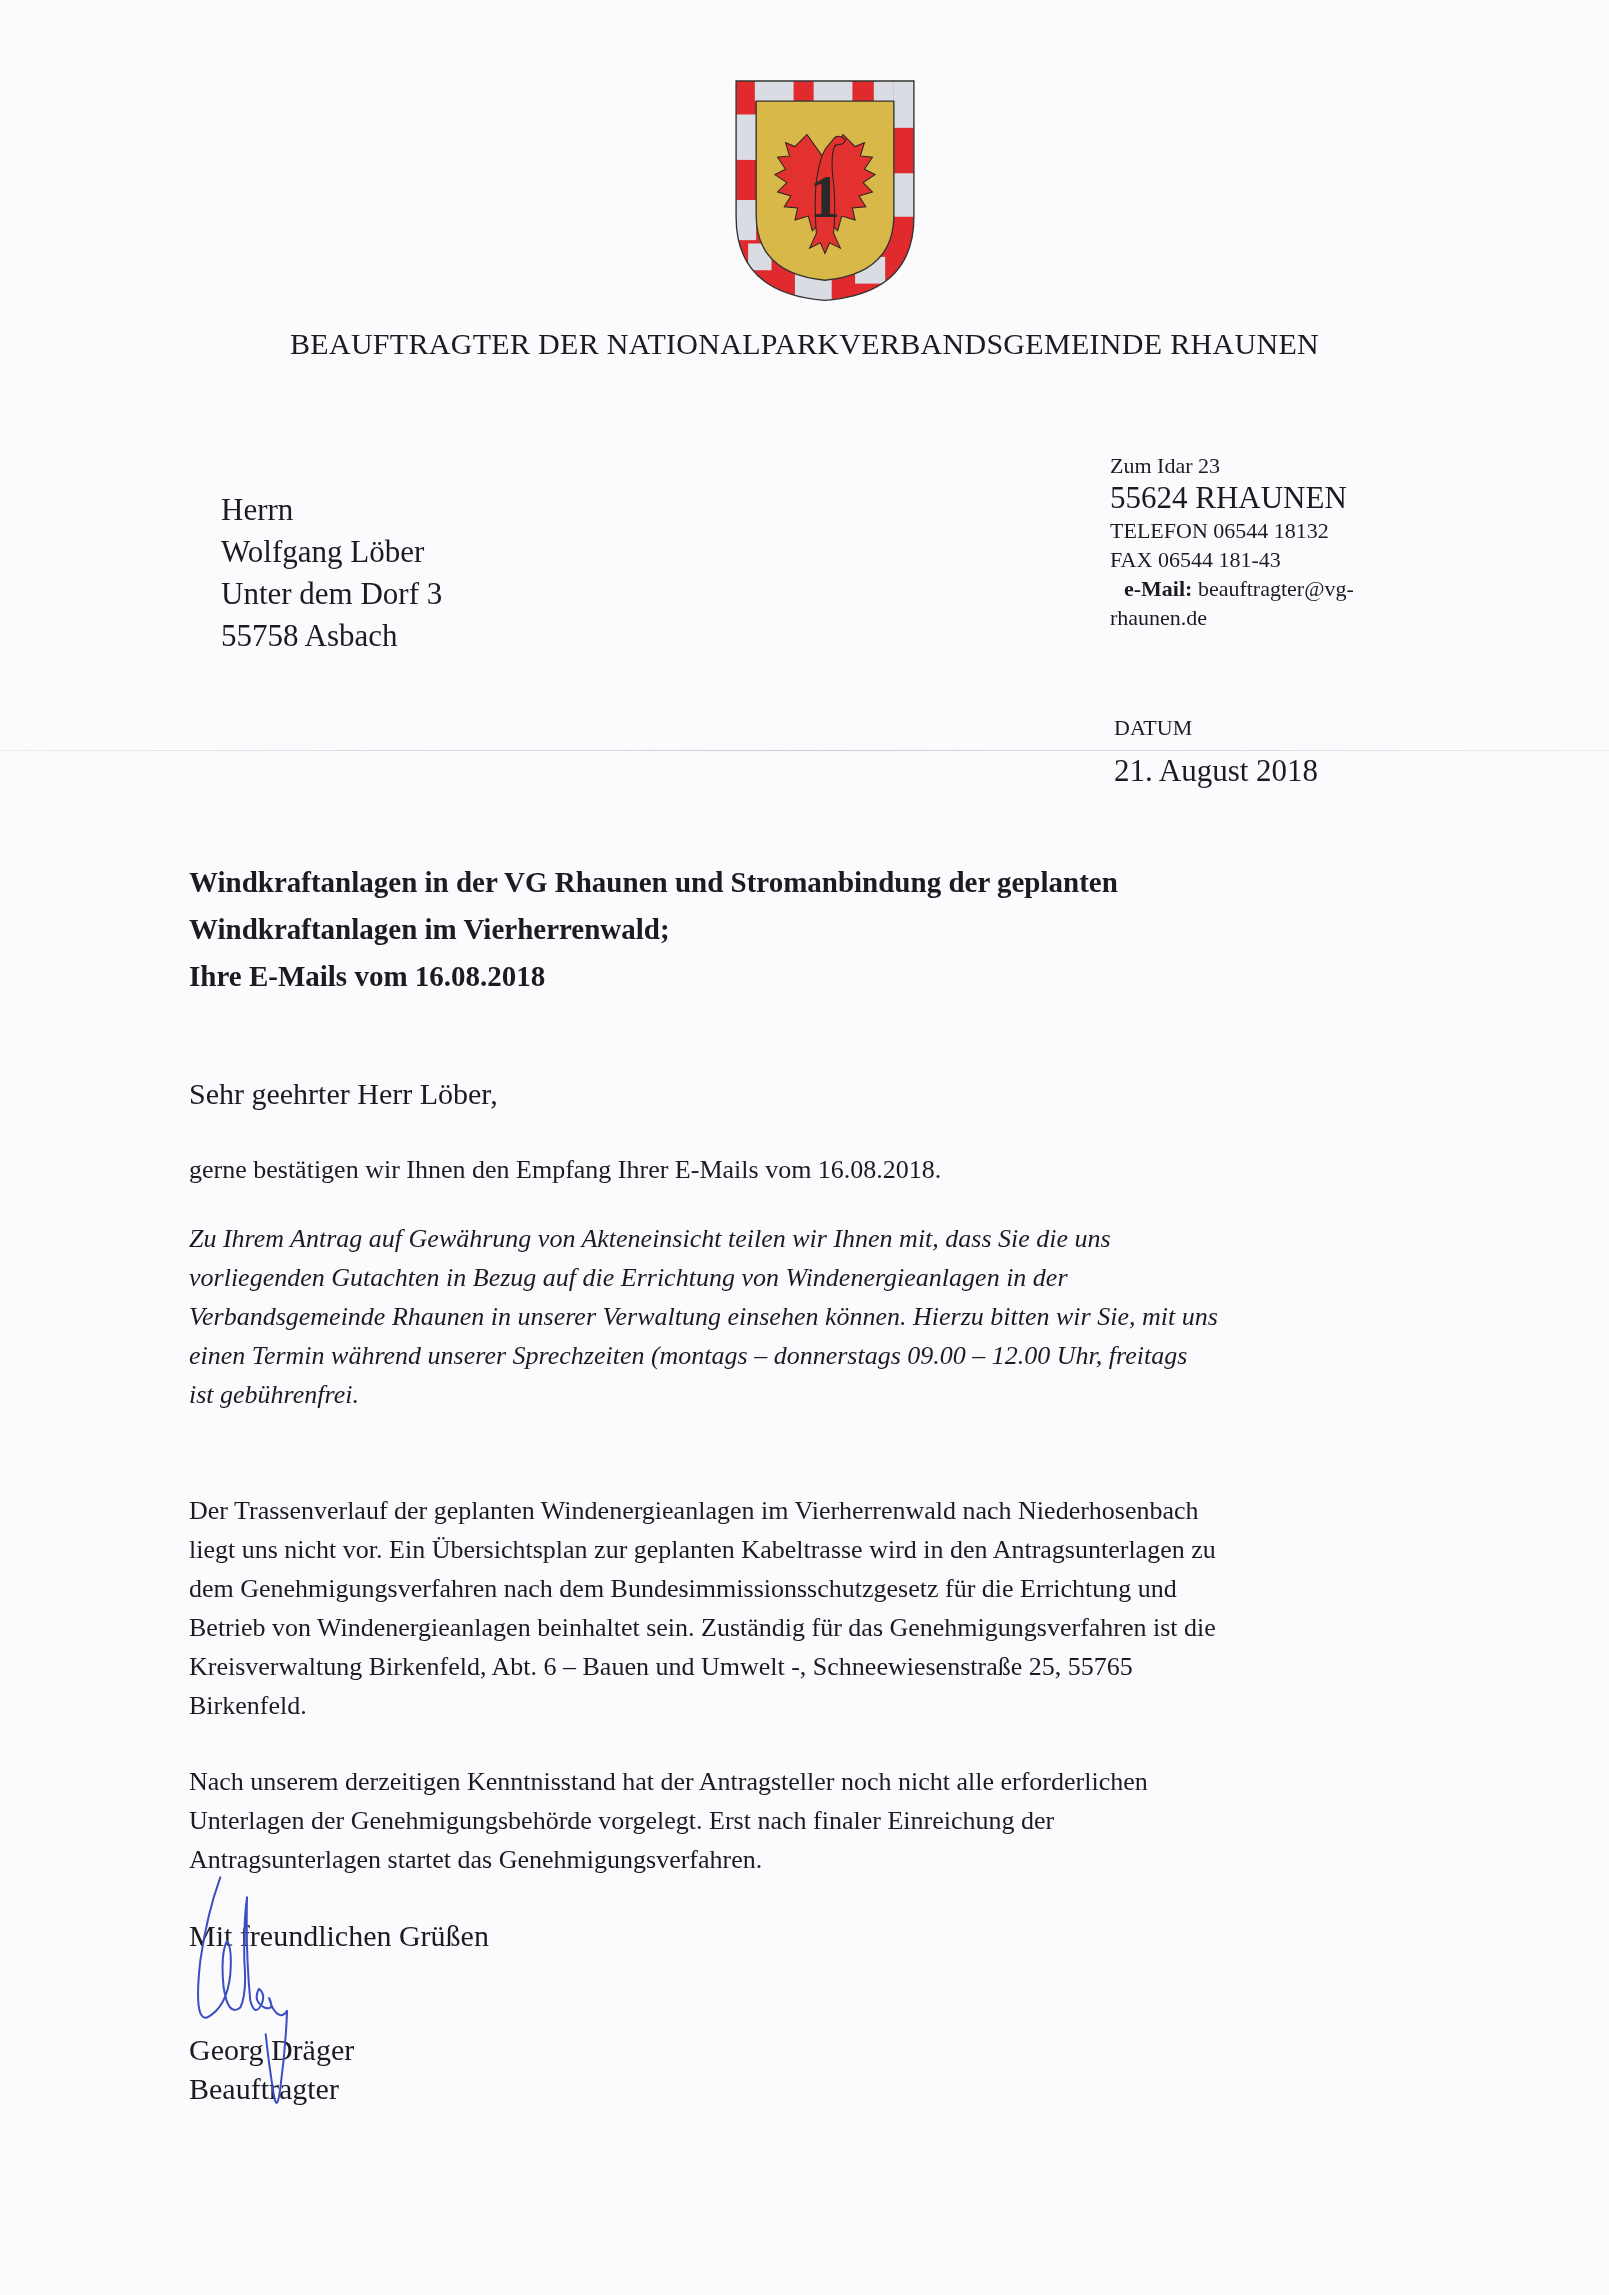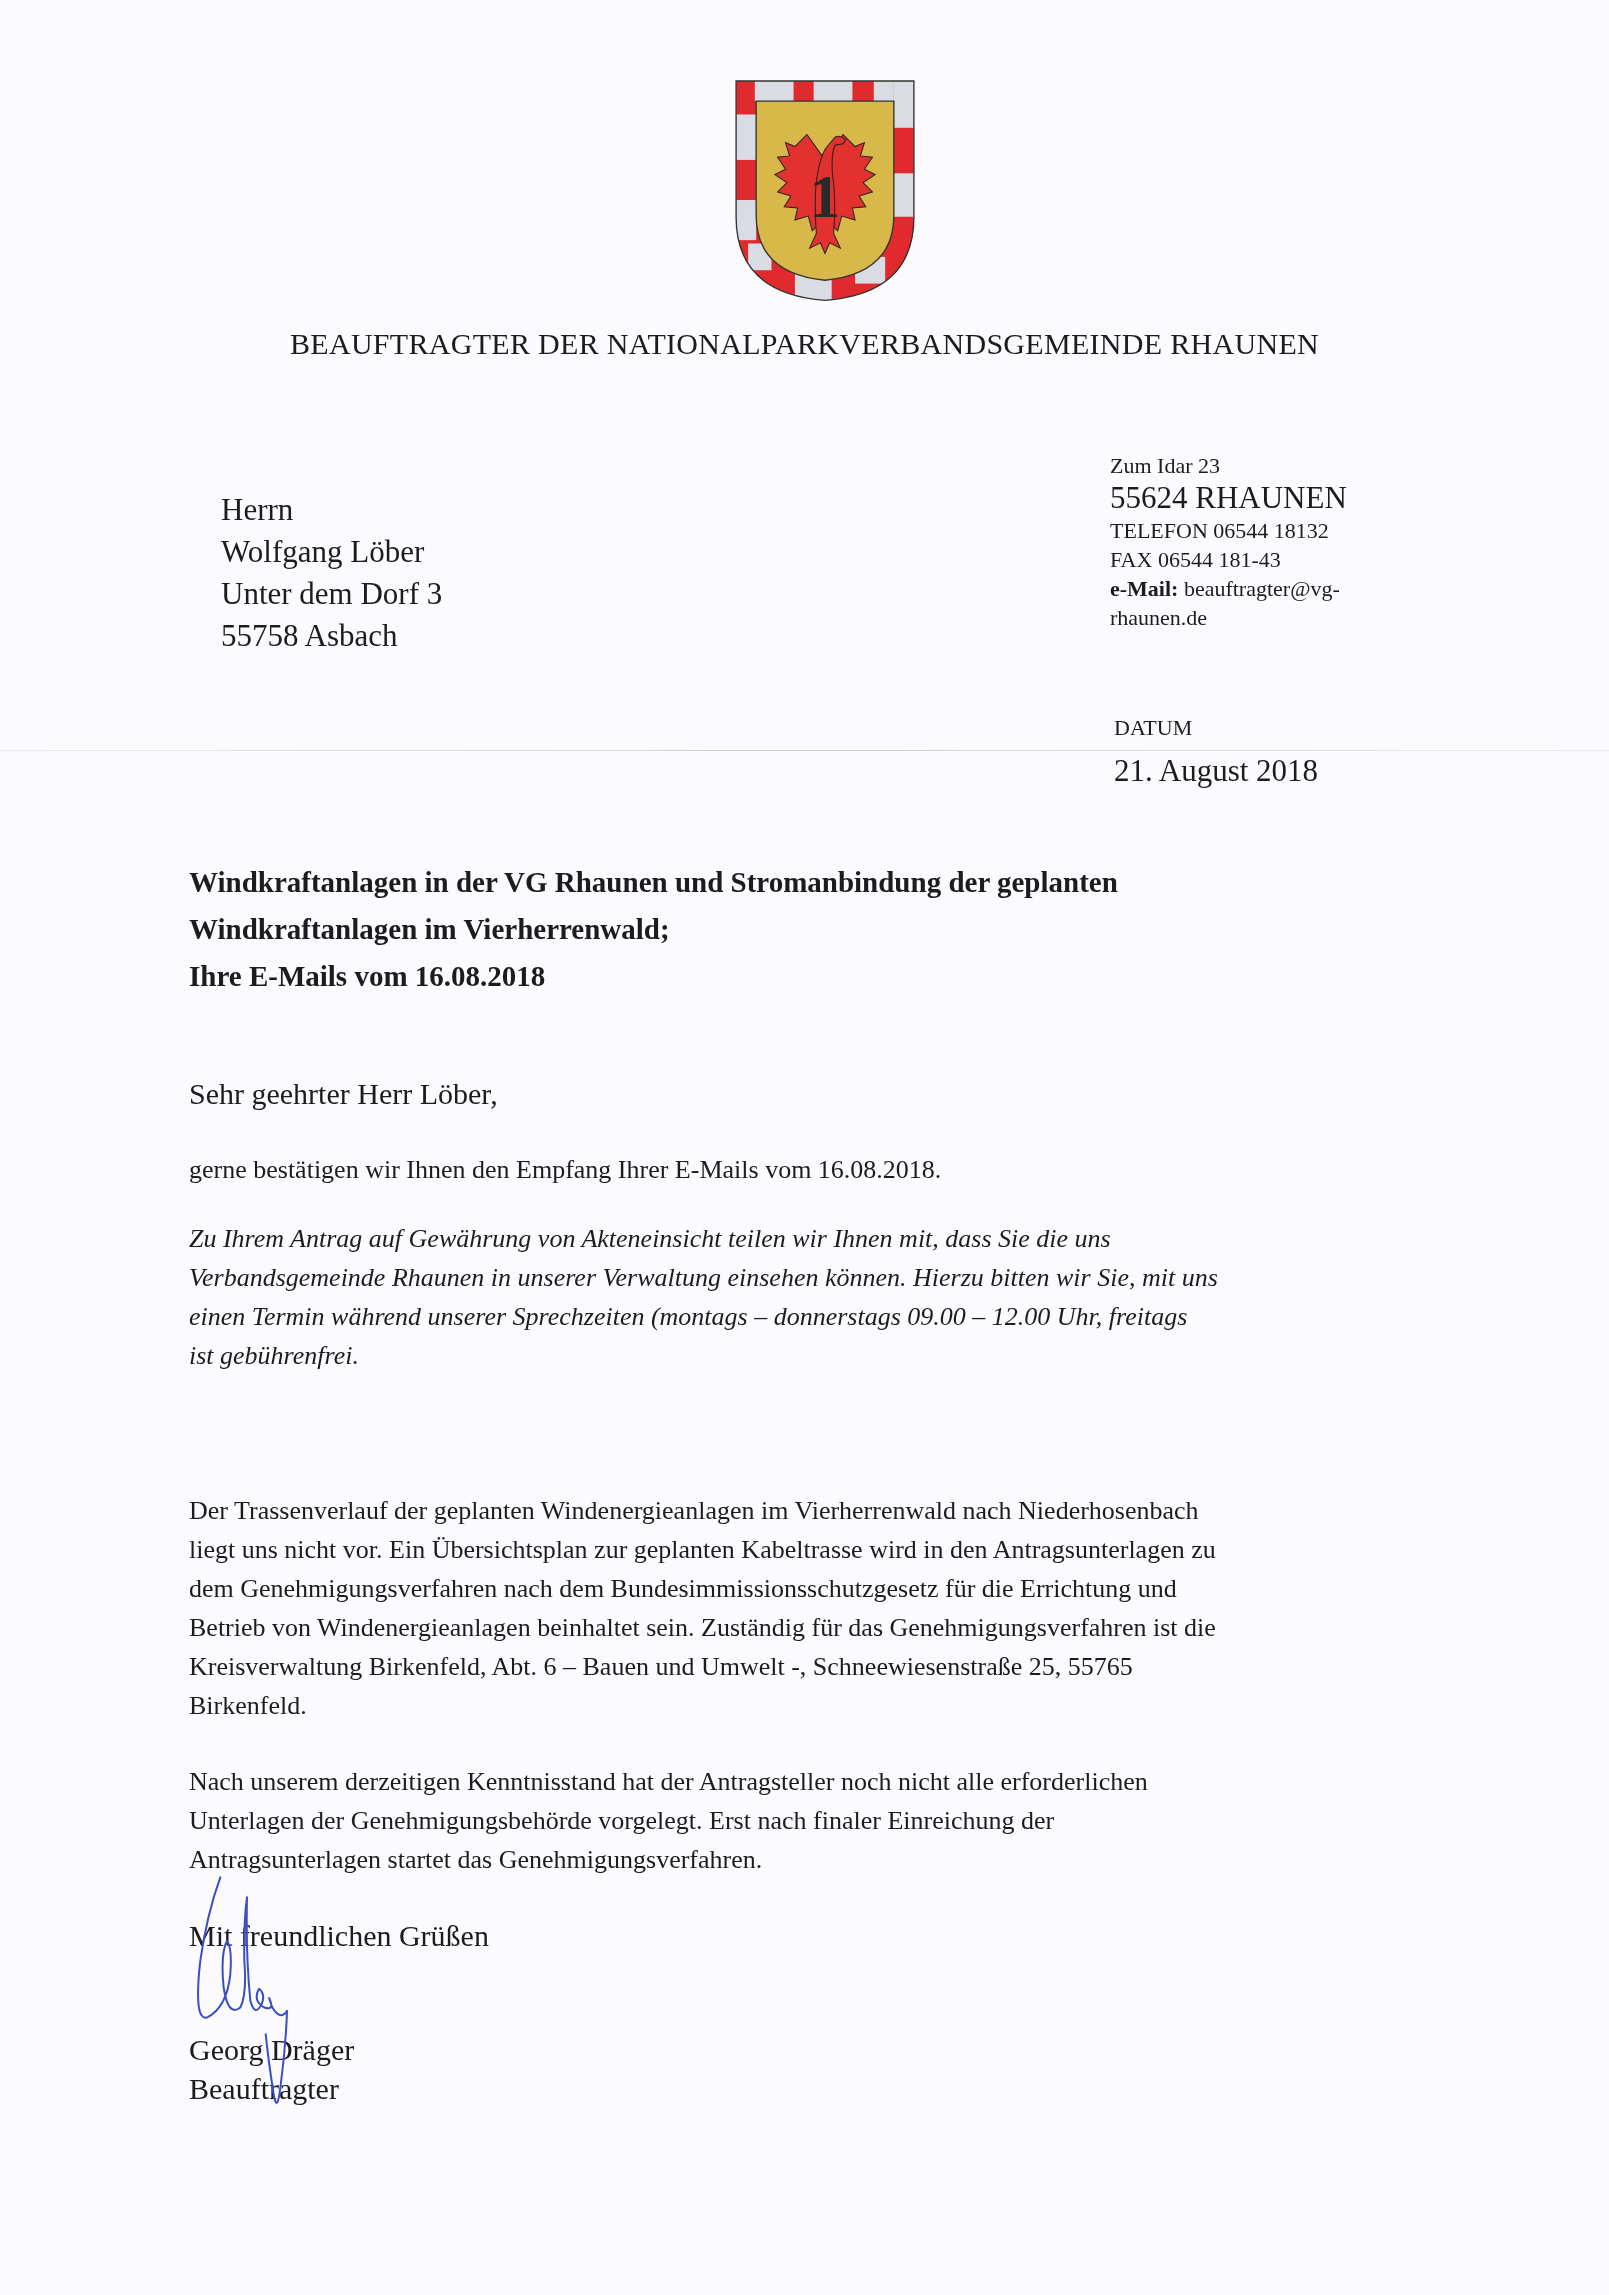--- a/index.html
+++ b/index.html
@@ -16,21 +16,21 @@
 
   .letterhead { position: absolute; left: 0; width: 1609px; top: 327px; text-align: center; font-size: 30px; letter-spacing: 0.3px; }
 
   .recipient { position: absolute; left: 189px; top: 489px; font-size: 31px; line-height: 42px; }
   .recipient div { white-space: nowrap; margin-left: 32px; }
 
   .sender { position: absolute; left: 1110px; top: 451px; }
   .sender .street { font-size: 22px; line-height: 29px; }
   .sender .city { font-size: 31px; line-height: 36px; }
   .sender .small { font-size: 22px; line-height: 29px; white-space: nowrap; }
-  .sender b { font-weight: bold; }
+  .sender b { font-weight: bold; margin-left: 14px; }
 
   .datum { position: absolute; left: 1114px; top: 715px; font-size: 22px; }
   .date { position: absolute; left: 1114px; top: 745px; font-size: 31px; margin-top: 8px; }
 
   .subject { position: absolute; left: 189px; top: 854px; font-size: 29px; font-weight: bold; line-height: 38px; }
   .subject div { white-space: nowrap; margin-top: 9px; }
 
   .salutation { position: absolute; left: 189px; top: 1077px; font-size: 30px; }
 
   .para { position: absolute; left: 189px; font-size: 26px; line-height: 39px; }
@@ -116,20 +116,21 @@
   </div>
 
   <div class="salutation">Sehr geehrter Herr Löber,</div>
 
   <div class="para p1">
     <div>gerne bestätigen wir Ihnen den Empfang Ihrer E-Mails vom 16.08.2018.</div>
   </div>
 
   <div class="para p2">
     <div>Zu Ihrem Antrag auf Gewährung von Akteneinsicht teilen wir Ihnen mit, dass Sie die uns</div>
+    <div>vorliegenden Gutachten in Bezug auf die Errichtung von Windenergieanlagen in der</div>
     <div>Verbandsgemeinde Rhaunen in unserer Verwaltung einsehen können. Hierzu bitten wir Sie, mit uns</div>
     <div>einen Termin während unserer Sprechzeiten (montags – donnerstags 09.00 – 12.00 Uhr, freitags</div>
     <div>ist gebührenfrei.</div>
   </div>
 
   <div class="para p3">
     <div>Der Trassenverlauf der geplanten Windenergieanlagen im Vierherrenwald nach Niederhosenbach</div>
     <div>liegt uns nicht vor. Ein Übersichtsplan zur geplanten Kabeltrasse wird in den Antragsunterlagen zu</div>
     <div>dem Genehmigungsverfahren nach dem Bundesimmissionsschutzgesetz für die Errichtung und</div>
     <div>Betrieb von Windenergieanlagen beinhaltet sein. Zuständig für das Genehmigungsverfahren ist die</div>

